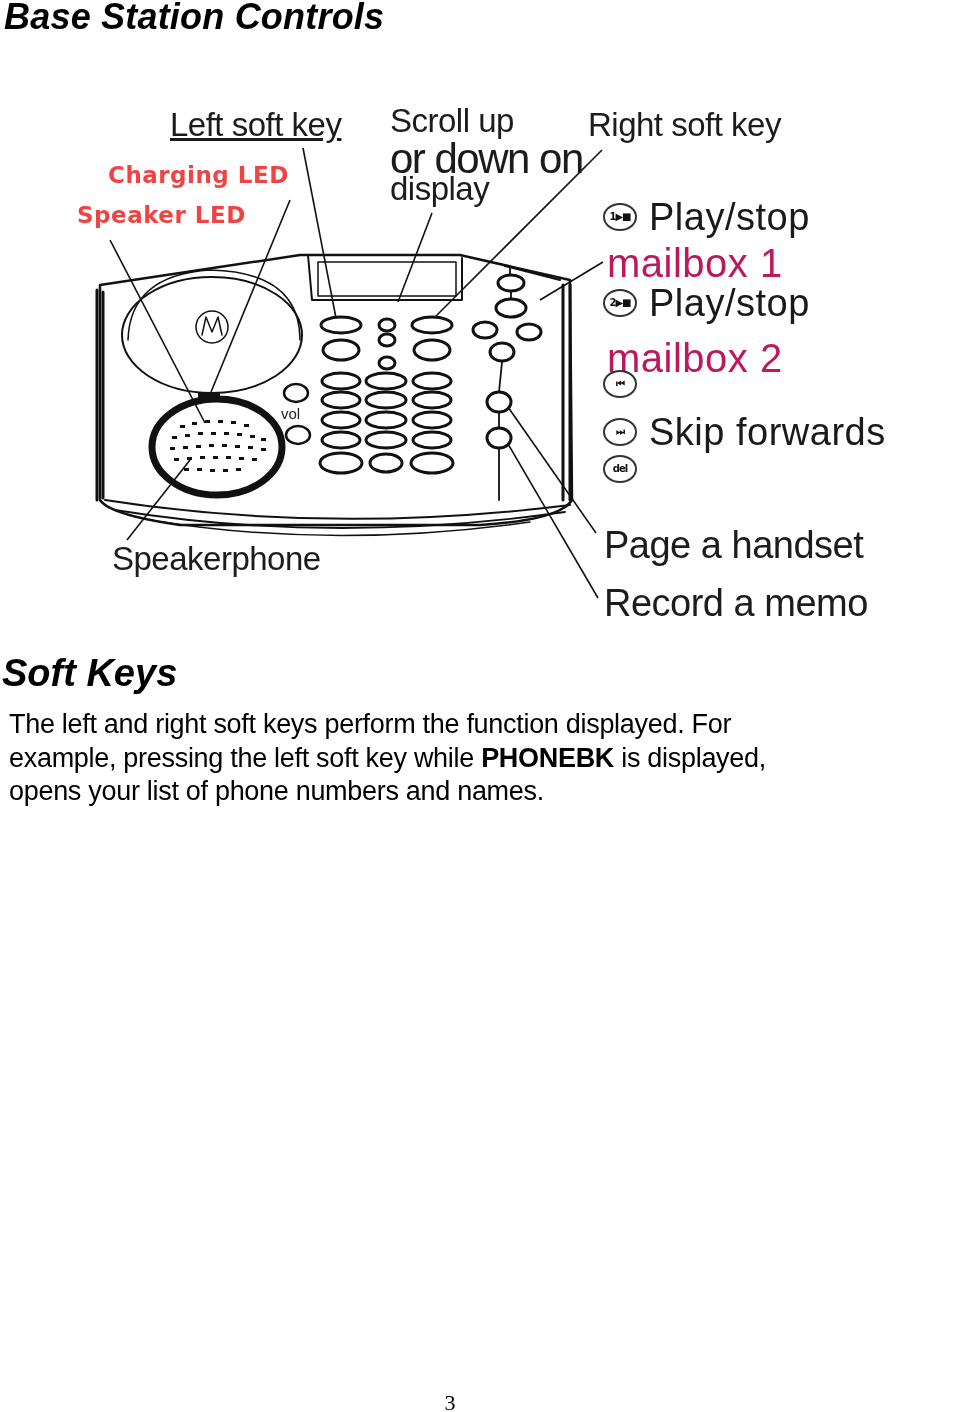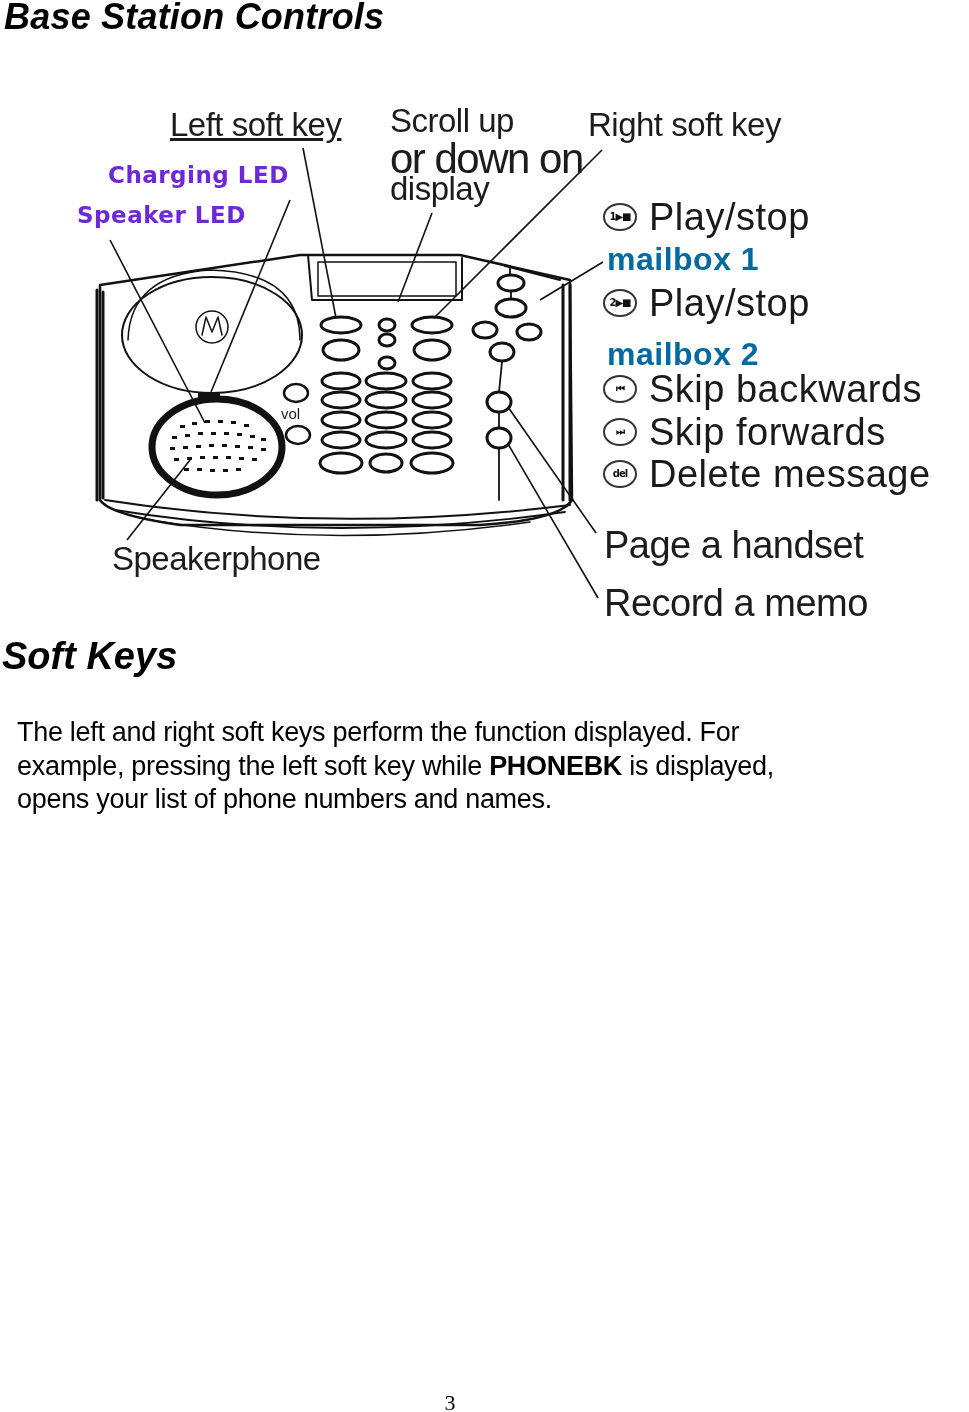--- a/index.html
+++ b/index.html
@@ -47,21 +47,21 @@
       line-height: 1;
     }
     .callout.thin {
       font-family: "Liberation Sans", sans-serif;
       color: #1c1c1c;
       letter-spacing: -0.5px;
     }
     .callout.mono {
       font-family: "DejaVu Sans", sans-serif;
       font-weight: bold;
-      color: #6d28d9;
+      color: #ef4444;
       letter-spacing: 0.5px;
     }
     .legend-row {
       position: absolute;
       left: 603px;
       display: flex;
       align-items: center;
       white-space: nowrap;
       font-family: "Liberation Sans", sans-serif;
       color: #1a1a1a;
@@ -83,41 +83,40 @@
       margin-right: 12px;
       box-sizing: border-box;
       font-family: "DejaVu Sans", sans-serif;
       letter-spacing: -1px;
     }
     .legend-cont {
       position: absolute;
       left: 607px;
       white-space: nowrap;
       font-family: "Liberation Sans", sans-serif;
-      color: #0369a1;
-      font-size: 32px;
+      color: #be185d;
+      font-size: 40px;
       line-height: 1;
       letter-spacing: 0.5px;
-      font-weight: bold;
     }
     .section-heading {
       position: absolute;
       left: 2px;
-      top: 635px;
+      top: 652px;
       margin: 0;
       font-size: 38px;
       font-weight: bold;
       font-style: italic;
     }
     .body-text {
       position: absolute;
       left: 1px;
       top: 700px;
       width: 760px;
-      margin: 16px;
+      margin: 8px;
       font-size: 27px;
       line-height: 33.5px;
       font-family: "Liberation Sans", sans-serif;
       letter-spacing: -0.3px;
     }
     .body-text b { font-weight: bold; }
     .page-number {
       position: absolute;
       left: 0;
       width: 900px;
@@ -272,31 +271,29 @@
   <span class="legend-cont" style="top:163px;">mailbox 1</span>
 
   <div class="legend-row" style="top:204px;">
     <span class="legend-icon">2▶■</span>
     <span>Play/stop</span>
   </div>
   <span class="legend-cont" style="top:258px;">mailbox 2</span>
 
   <div class="legend-row" style="top:290px;">
     <span class="legend-icon">⏮</span>
-    <span>Skip backwards</span>
   </div>
 
   <div class="legend-row" style="top:333px;">
     <span class="legend-icon">⏭</span>
     <span>Skip forwards</span>
   </div>
 
   <div class="legend-row" style="top:375px;justify-content:space-between;">
     <span class="legend-icon">del</span>
-    <span>Delete message</span>
   </div>
 </div>
 
 <h2 class="section-heading">Soft Keys</h2>
 
 <p class="body-text"><span>The left and right soft keys perform the function displayed. For example, pressing the left soft key while </span><b>PHONEBK</b><span> is displayed, opens your list of phone numbers and names.</span></p>
 
 <div class="page-number">3</div>
 
 </body></html>

